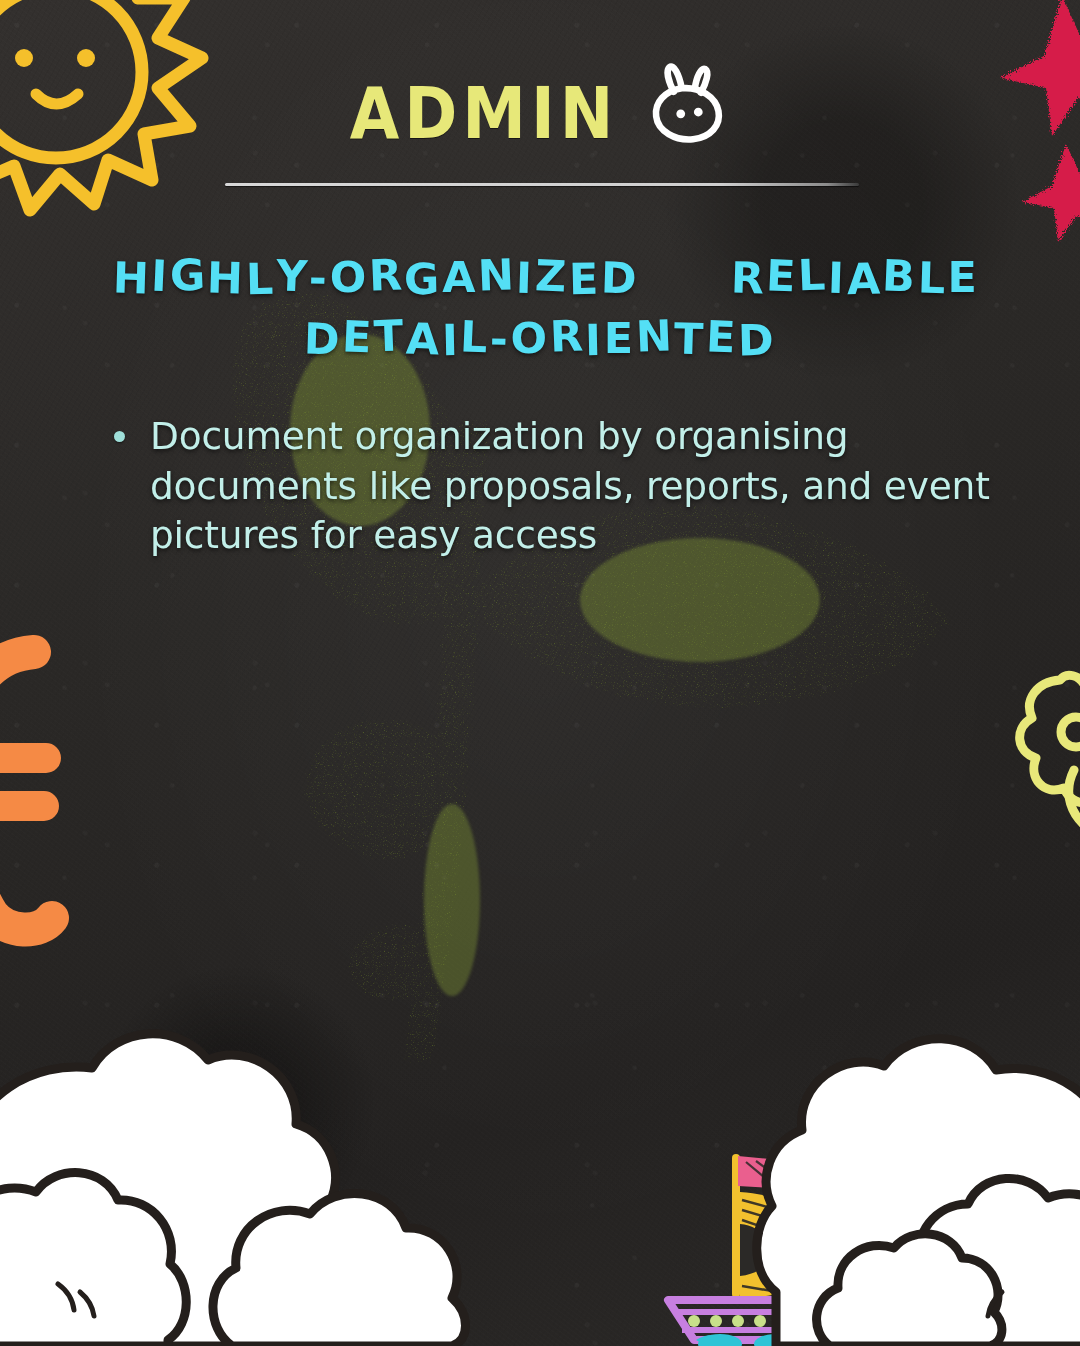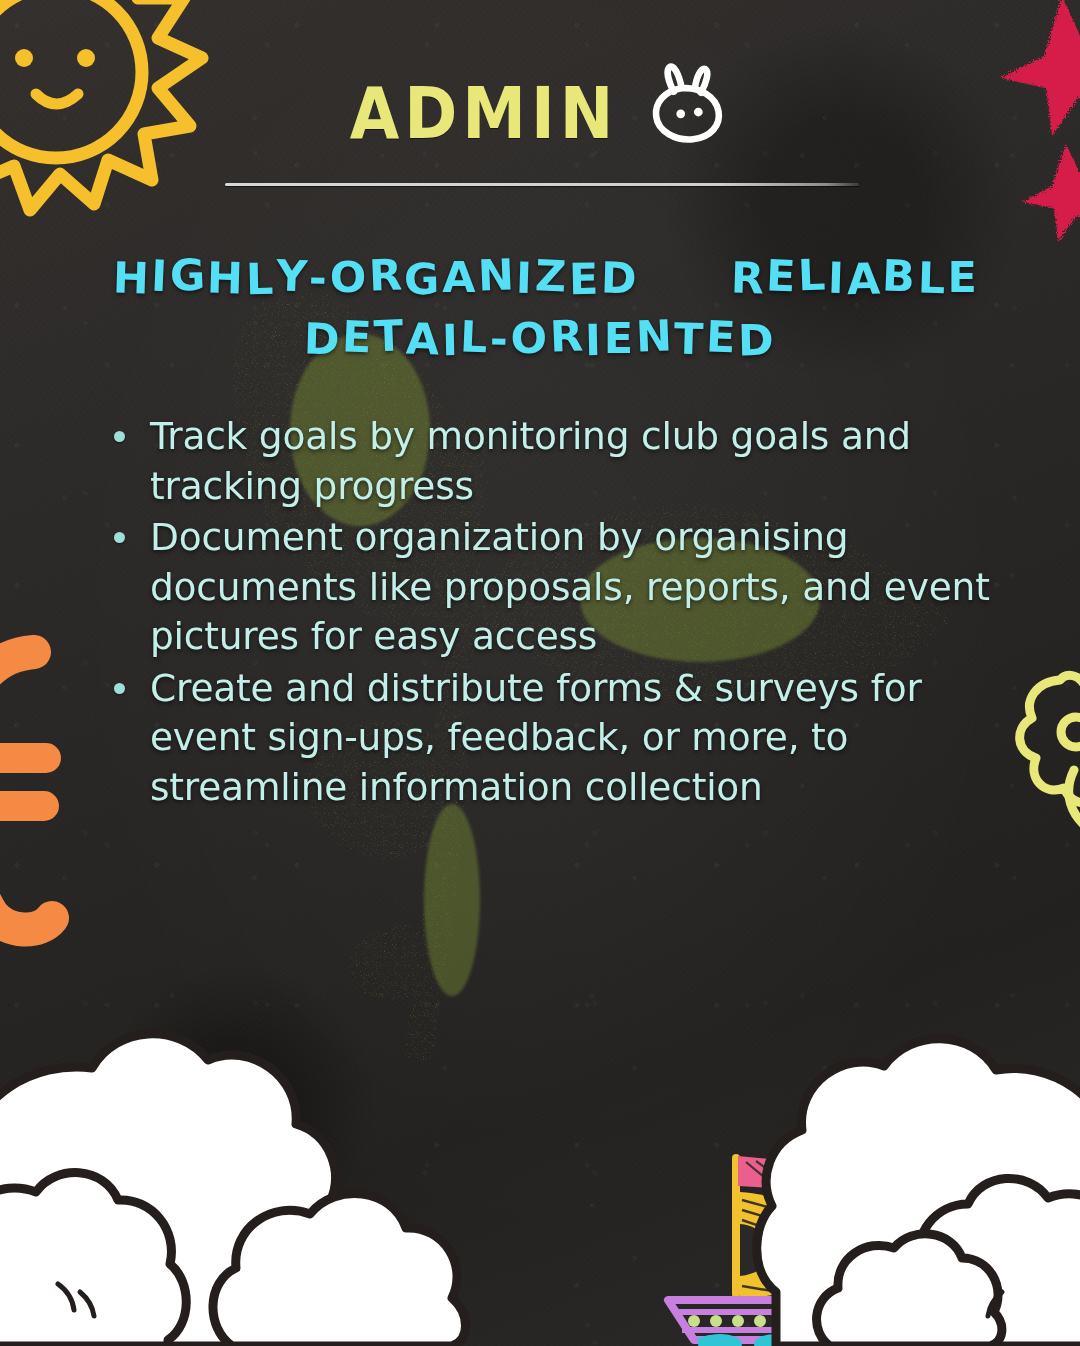--- a/index.html
+++ b/index.html
@@ -318,23 +318,21 @@
     <div class="trait-line-1">
       <span class="trait wob"><span>H</span><span>I</span><span>G</span><span>H</span><span>L</span><span>Y</span><span>-</span><span>O</span><span>R</span><span>G</span><span>A</span><span>N</span><span>I</span><span>Z</span><span>E</span><span>D</span></span>
       <span class="trait wob"><span>R</span><span>E</span><span>L</span><span>I</span><span>A</span><span>B</span><span>L</span><span>E</span></span>
     </div>
     <div class="trait-line-2">
       <span class="trait wob"><span>D</span><span>E</span><span>T</span><span>A</span><span>I</span><span>L</span><span>-</span><span>O</span><span>R</span><span>I</span><span>E</span><span>N</span><span>T</span><span>E</span><span>D</span></span>
     </div>
   </div>
 
   <ul id="bullets">
-    <li>Track goals by monitoring club goals and tracking progress</li>
     <li>Document organization by organising documents like proposals, reports, and event pictures for easy access</li>
-    <li>Create and distribute forms &amp; surveys for event sign-ups, feedback, or more, to streamline information collection</li>
   </ul>
 
   <div id="clouds">
     <svg viewBox="0 0 1080 340" preserveAspectRatio="none" xmlns="http://www.w3.org/2000/svg">
       <g fill="#ffffff" stroke="#241f1c" stroke-width="9" stroke-linejoin="round">
 
         <path d="M-30 340 L-30 150 C -30 92, 34 54, 92 62 C 116 20, 178 16, 208 54
                  C 250 36, 300 70, 296 118 C 330 128, 344 166, 330 196
                  C 352 214, 356 262, 330 282 L 330 340 Z"></path>
         <path d="M-40 340 L-40 232 C -40 196, 0 172, 36 186 C 56 158, 104 160, 118 194

